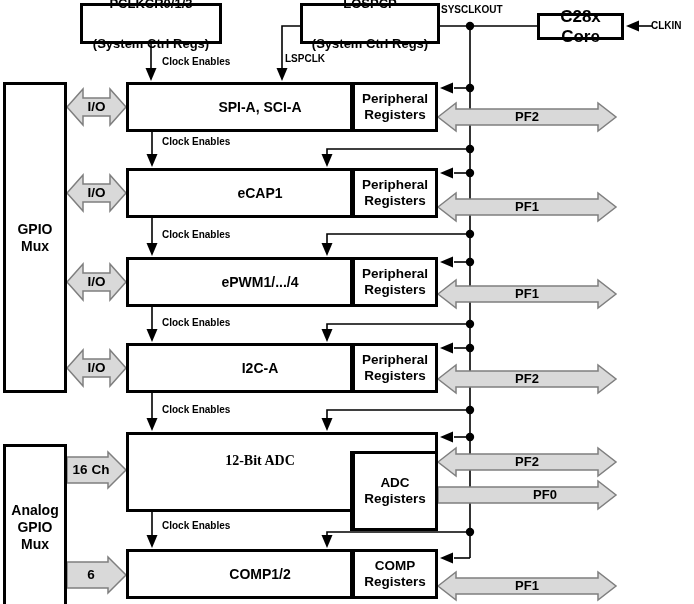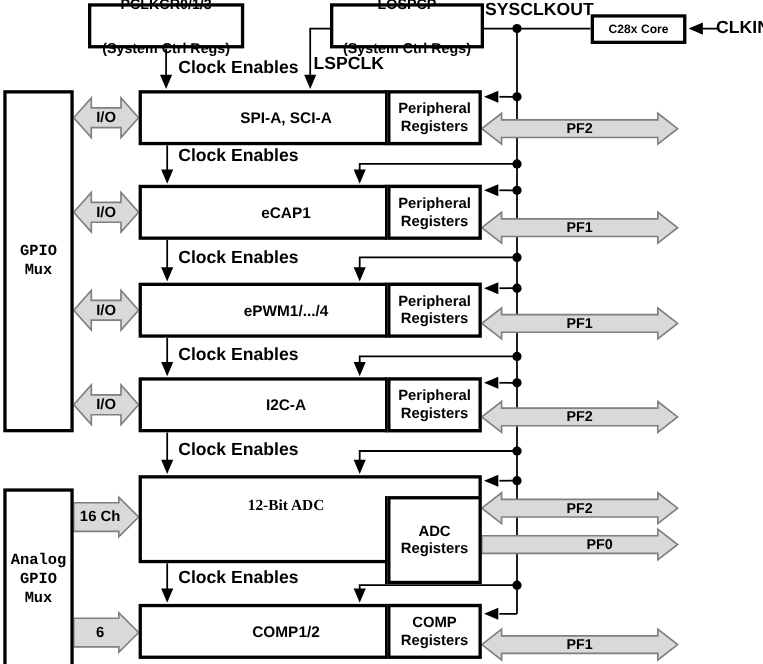--- a/index.html
+++ b/index.html
@@ -14,24 +14,24 @@
   .box{position:absolute;background:#fff;border:3px solid #000;display:flex;flex-direction:column;
        align-items:center;justify-content:center;text-align:center;font-weight:bold;color:#000;z-index:1;}
   .tbox{font-size:13px;line-height:16px;gap:24px;}
   .row-main{position:absolute;background:#fff;border:3px solid #000;z-index:1;}
   .row-label{position:absolute;display:flex;align-items:center;justify-content:center;
              font-weight:bold;font-size:14px;color:#000;z-index:2;text-align:center;margin-left:21px;}
   .row-regs{position:absolute;background:#fff;border:3px solid #000;display:flex;flex-direction:column;
             align-items:center;justify-content:center;font-weight:bold;font-size:13.5px;line-height:16px;
             color:#000;text-align:center;z-index:2;}
   .row-regs::before{content:"";position:absolute;left:-5px;top:-3px;bottom:-3px;width:1.5px;background:#000;}
-  .lbl{position:absolute;font-weight:bold;font-size:16px;color:#000;white-space:nowrap;z-index:2;line-height:14px;}
+  .lbl{position:absolute;font-weight:bold;font-size:10px;color:#000;white-space:nowrap;z-index:2;line-height:14px;}
   .buslbl{position:absolute;font-weight:bold;font-size:13px;color:#000;z-index:2;text-align:center;line-height:16px;}
   .side-lbl{position:absolute;font-weight:bold;font-size:13.5px;color:#000;z-index:2;text-align:center;line-height:16px;}
-  .mux-lbl{font-size:14px;line-height:17px;font-family:Liberation Mono, monospace;}
+  .mux-lbl{font-size:14px;line-height:17px;}
   line,polyline{stroke:var(--line-color);stroke-width:1.6;fill:none;}
   .head{fill:var(--line-color);stroke:none;}
   .dot{fill:var(--line-color);stroke:none;}
   .bus{fill:var(--bus-fill);stroke:var(--bus-stroke);stroke-width:1.5;}
 </style>
 </head>
 <body>
 
 <div class="diagram">
 
@@ -141,21 +141,21 @@
   </svg>
 
   <div class="box tbox" style="left:80px;top:3px;width:142px;height:41px;">
     <span>PCLKCR0/1/3</span>
     <span>(System Ctrl Regs)</span>
   </div>
   <div class="box tbox" style="left:300px;top:3px;width:140px;height:41px;">
     <span>LOSPCP</span>
     <span>(System Ctrl Regs)</span>
   </div>
-  <div class="box" style="left:537px;top:13px;width:87px;height:27px;font-size:11px;">
+  <div class="box" style="left:537px;top:13px;width:87px;height:27px;font-size:17px;">
     <span>C28x Core</span>
   </div>
   <div class="lbl" style="left:441px;top:3px;">SYSCLKOUT</div>
   <div class="lbl" style="left:651px;top:19px;">CLKIN</div>
   <div class="lbl" style="left:285px;top:52px;">LSPCLK</div>
 
   <div class="lbl" style="left:162px;top:55px;">Clock Enables</div>
   <div class="lbl" style="left:162px;top:135px;">Clock Enables</div>
   <div class="lbl" style="left:162px;top:228px;">Clock Enables</div>
   <div class="lbl" style="left:162px;top:316px;">Clock Enables</div>

